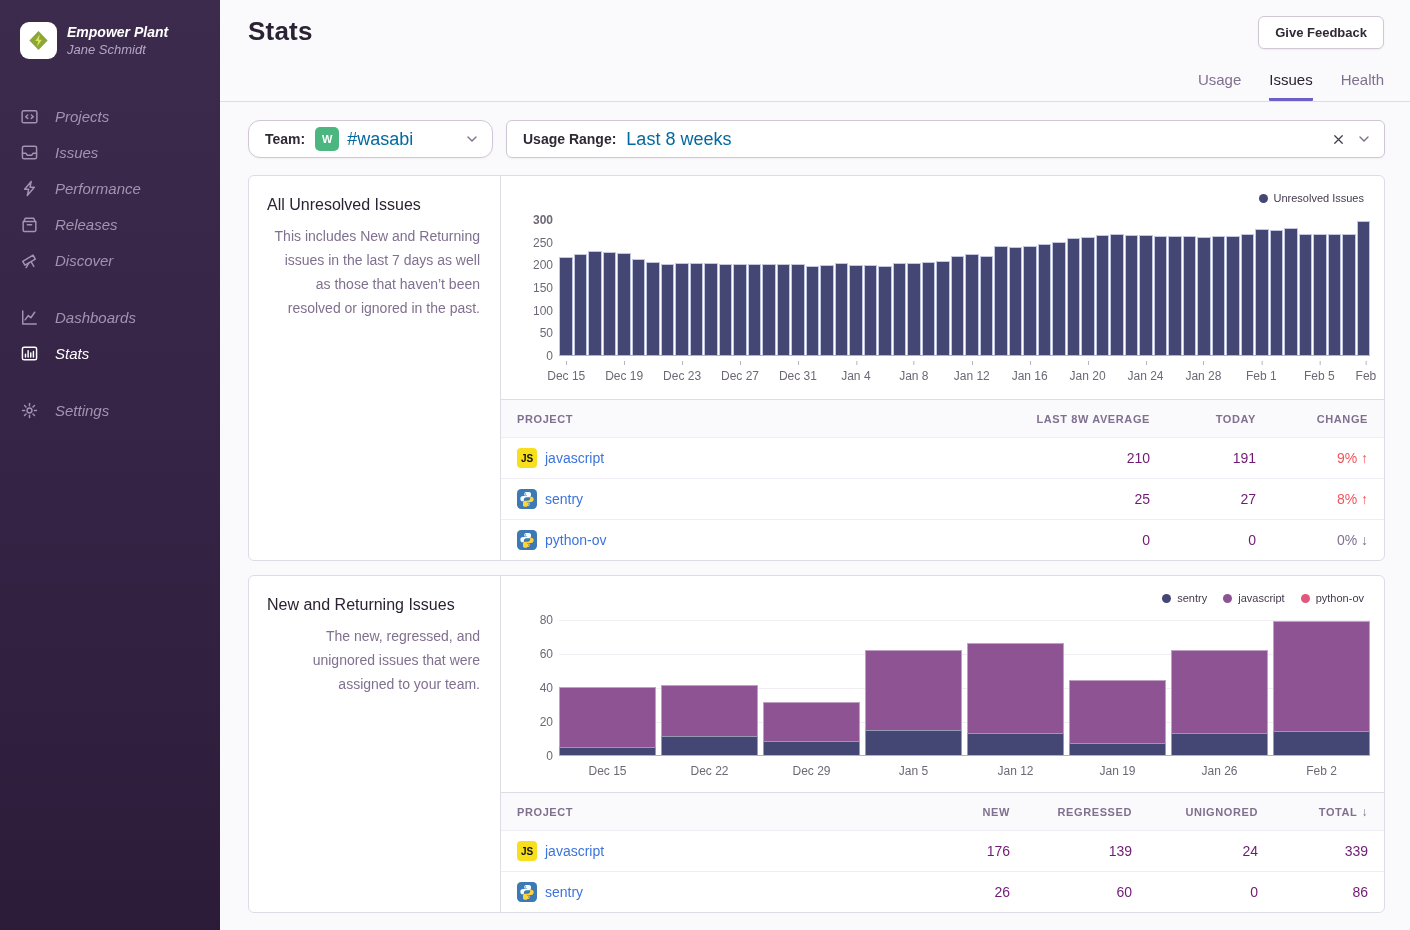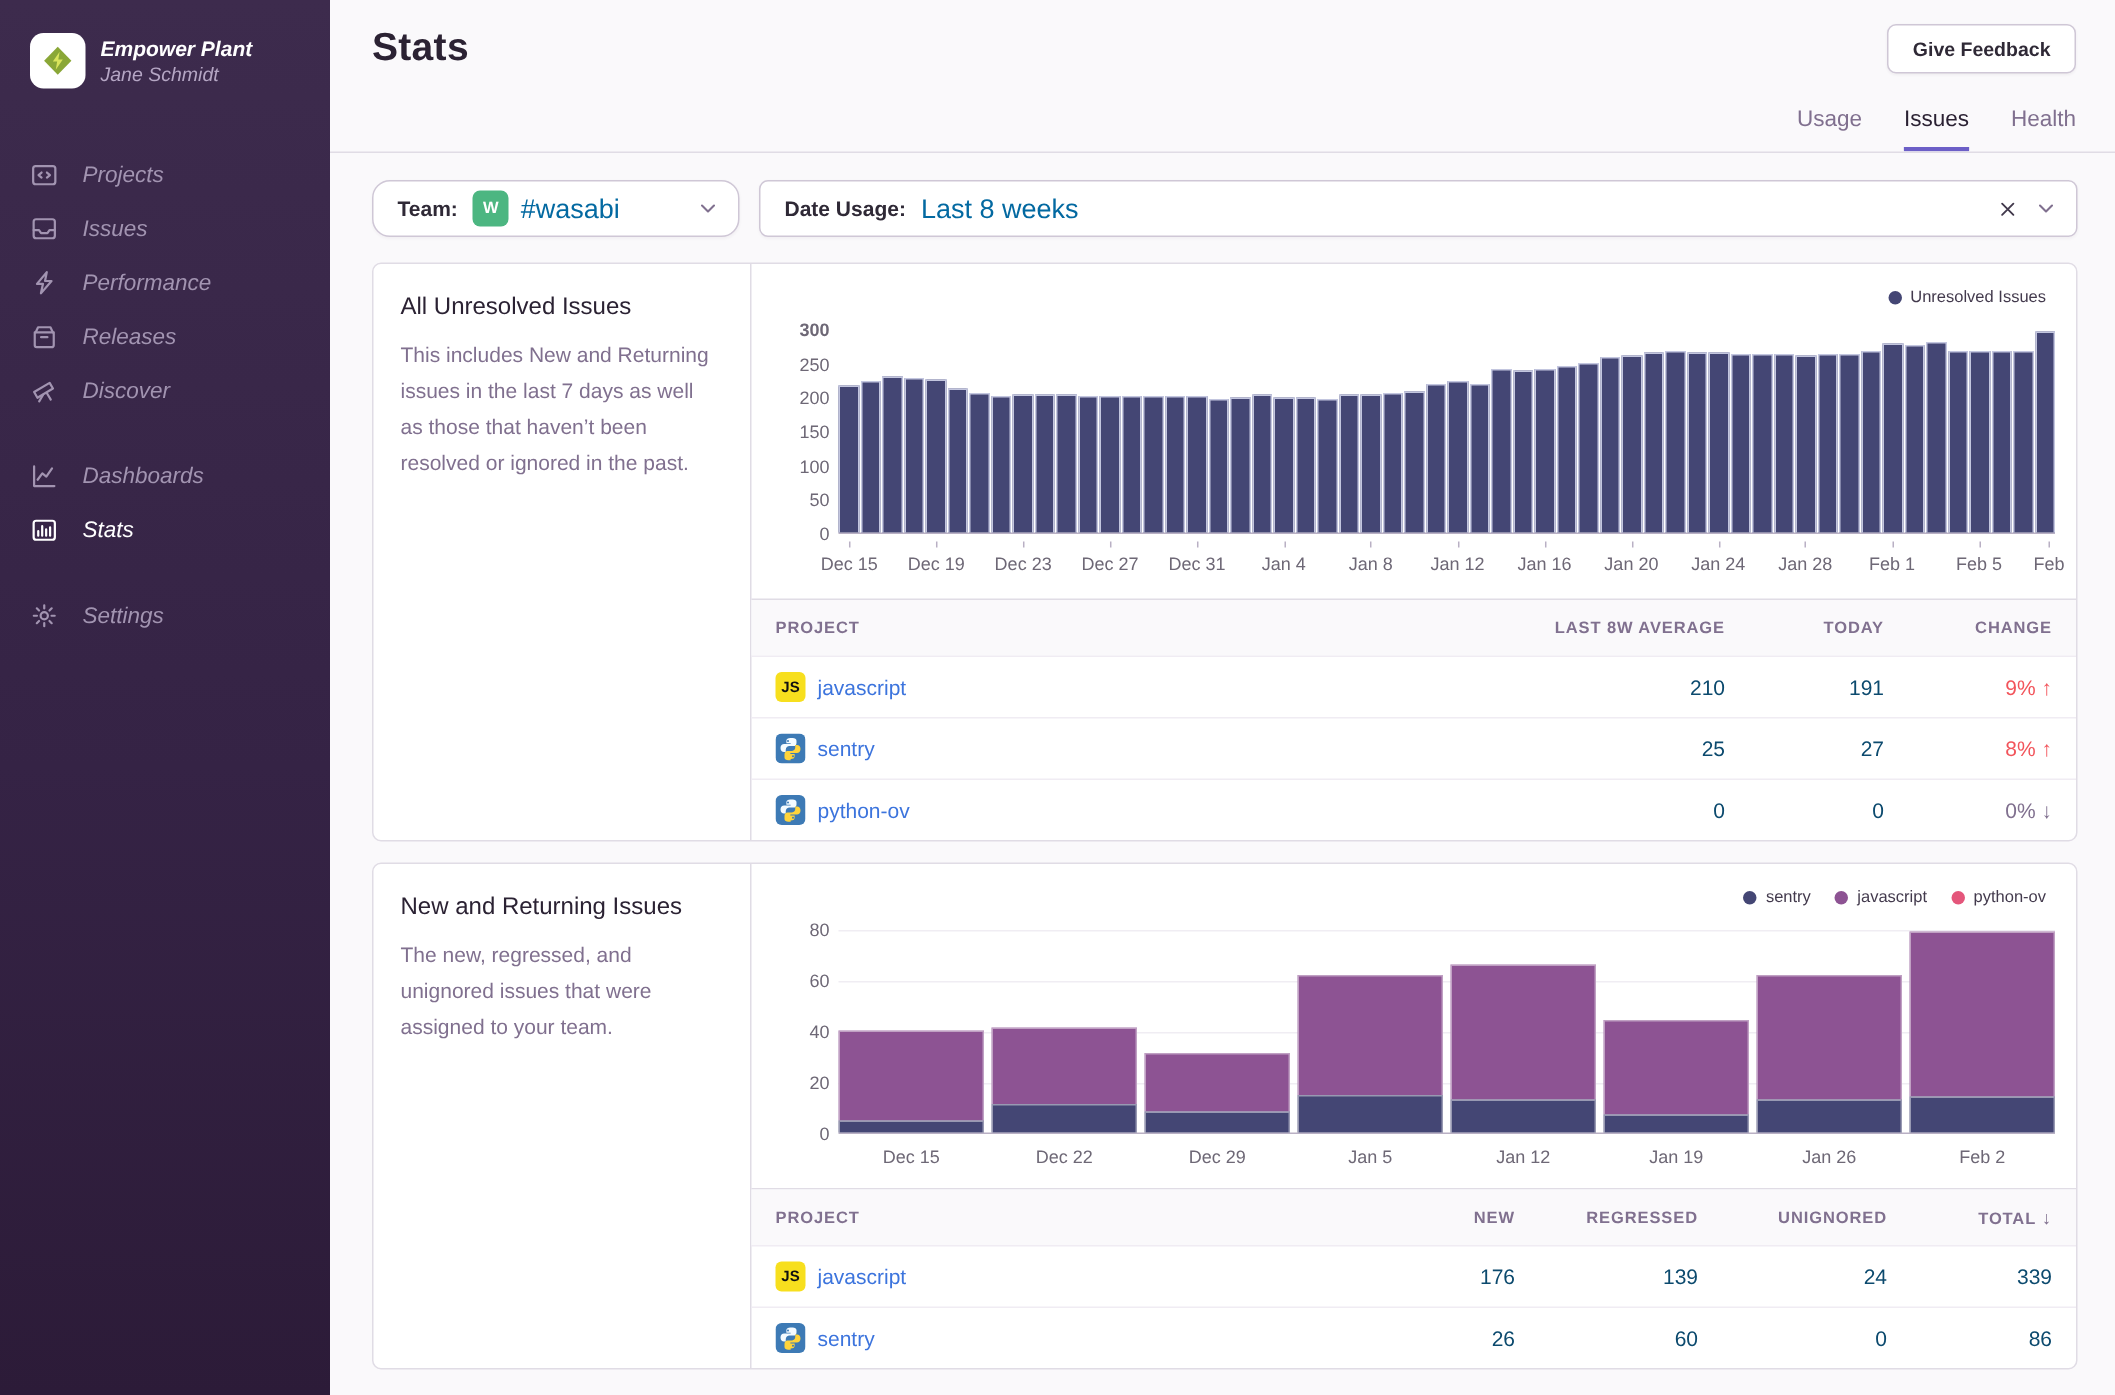--- a/index.html
+++ b/index.html
@@ -49,21 +49,21 @@
     margin-right:8px; }
   .f-value { font-size:18px; color:#0369a1; flex:1; }
   .chev { color:#80708f; display:flex; }
   .x-icon { color:#433a4d; display:flex; margin-right:10px; cursor:pointer; }
 
   
   .panel { display:flex; background:#fff; border:1px solid #e0dce5; border-radius:6px;
     margin-bottom:14px; overflow:hidden; }
   .panel-left { width:252px; flex:0 0 252px; border-right:1px solid #e0dce5; padding:20px 20px 20px 18px; }
   .panel-title { font-size:16px; color:#2b2233; margin-bottom:10px; }
-  .panel-desc { font-size:14px; line-height:24px; color:#80708f; }
+  .panel-desc { font-size:14px; line-height:24px; color:#80708f;text-align:right; }
   .panel-right { flex:1; display:flex; flex-direction:column; min-width:0; }
 
   
   .chart { position:relative; padding:18px 10px 0 16px; }
   .legend { position:absolute; top:16px; right:20px; display:flex; gap:16px; }
   .legend-item { display:flex; align-items:center; gap:6px; font-size:11px; color:#433a4d; cursor:pointer; }
   .dot { width:9px; height:9px; border-radius:50%; }
   .plot { position:relative; height:136px; margin:26px 4px 0 42px;
     border-bottom:1px solid #b9b0c4; }
   .ylabel { position:absolute; left:-46px; width:40px; text-align:right;
@@ -84,21 +84,21 @@
   
   .table { margin-top:14px; border-top:1px solid #e0dce5; }
   .thead, .trow { display:grid; align-items:center; padding:0 16px; }
   .t1 .thead, .t1 .trow { grid-template-columns:minmax(0,1fr) 240px 106px 112px; }
   .t2 .thead, .t2 .trow { grid-template-columns:minmax(0,1fr) 108px 122px 126px 110px; }
   .thead { background:#faf9fb; height:37px; }
   .th { font-size:11px; font-weight:bold; letter-spacing:.6px; color:#80708f;
     text-transform:uppercase; text-align:right; }
   .th:first-child { text-align:left; }
   .trow { height:41px; border-top:1px solid #f0ecf3; font-size:14px; }
-  .td { text-align:right; color:#0c4a6e; }
+  .td { text-align:right; color:#701a75; }
   .proj-cell { display:flex; align-items:center; gap:8px; text-align:left; }
   .proj-link { color:#3c74dd; cursor:pointer; }
   .js-badge { width:20px; height:20px; border-radius:4px; background:#f7df1e; color:#111;
     font-size:10px; font-weight:bold; display:flex; align-items:center; justify-content:center; }
   .py-badge { width:20px; height:20px; display:flex; }
   .chg-bad { color:#f2545b; }
   .chg-neutral { color:#80708f; }
   .sort-arrow { font-size:12px; }
 </style>
 </head>
@@ -218,21 +218,21 @@
         <span class="f-label">Team:</span>
         <span class="team-avatar">W</span>
         <span class="f-value">#wasabi</span>
         <span class="chev">
           <svg width="16" height="16" viewBox="0 0 18 18" fill="none" stroke="currentColor" stroke-width="1.6" stroke-linecap="round" stroke-linejoin="round">
               <path d="M4.5 6.8 9 11.2l4.5-4.4"></path>
             </svg>
         </span>
       </div>
       <div class="select-box date-select">
-        <span class="f-label">Date Usage:</span>
+        <span class="f-label">Usage Range:</span>
         <span class="f-value">Last 8 weeks</span>
         <span class="x-icon">
           <svg width="15" height="15" viewBox="0 0 18 18" fill="none" stroke="currentColor" stroke-width="1.5" stroke-linecap="round">
               <path d="M4.5 4.5l9 9M13.5 4.5l-9 9"></path>
             </svg>
         </span>
         <span class="chev">
           <svg width="16" height="16" viewBox="0 0 18 18" fill="none" stroke="currentColor" stroke-width="1.6" stroke-linecap="round" stroke-linejoin="round">
               <path d="M4.5 6.8 9 11.2l4.5-4.4"></path>
             </svg>

